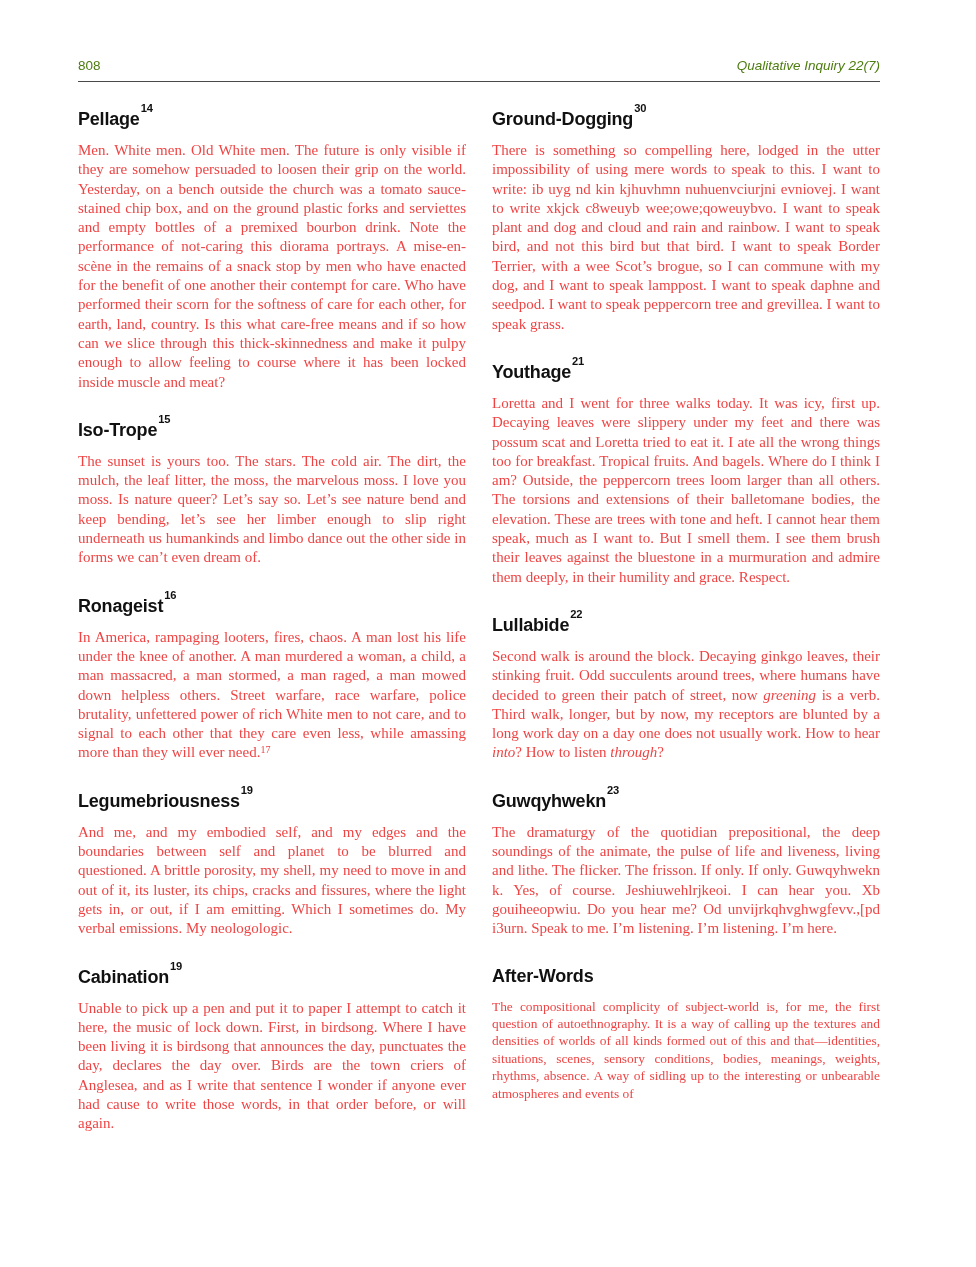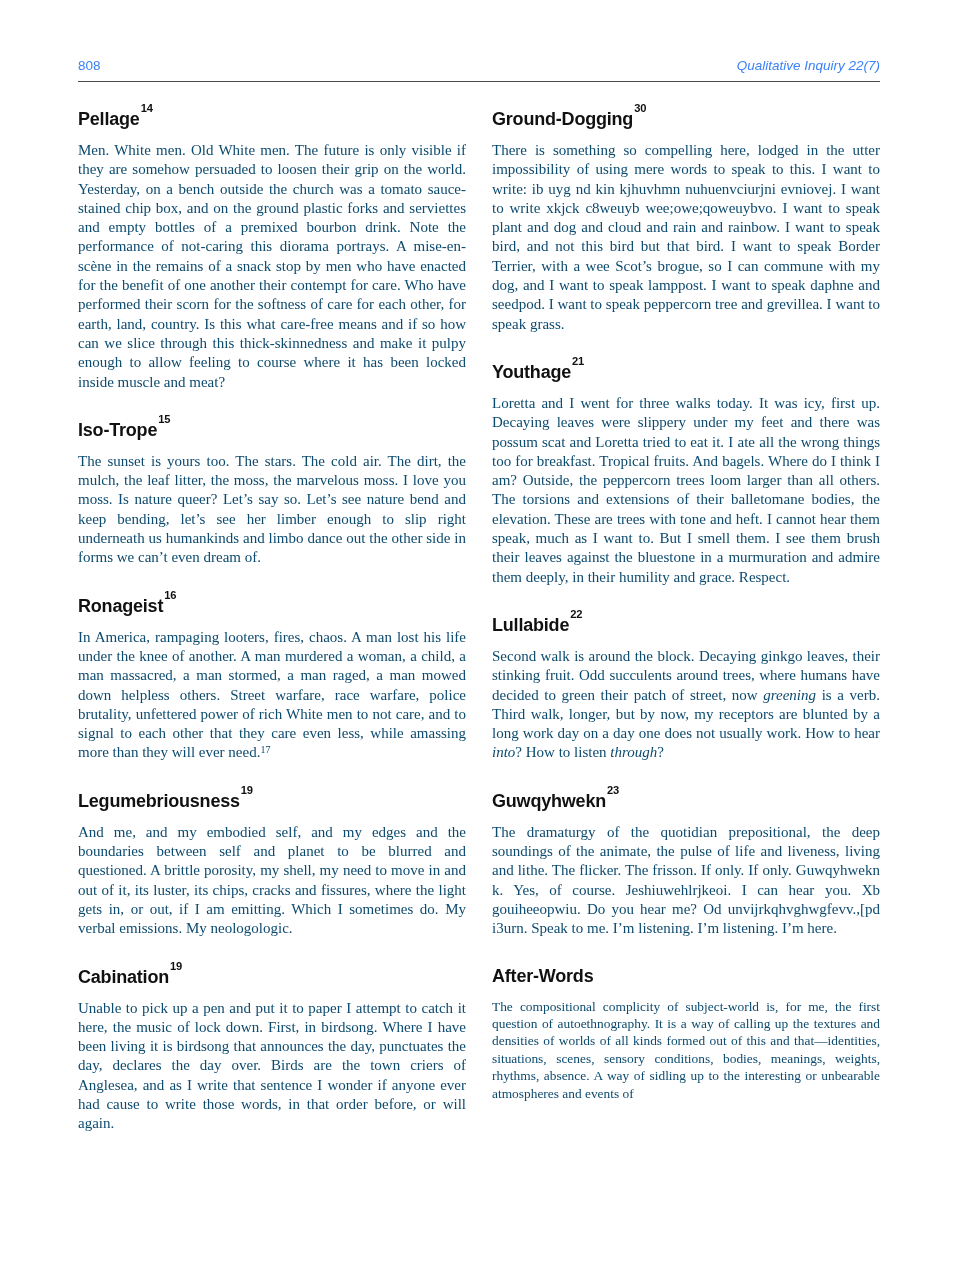--- a/index.html
+++ b/index.html
@@ -12,21 +12,21 @@
     overflow: hidden;
     padding: 58px 96px 0 78px;
     color: #1c1c1c;
   }
   .running-head {
     display: flex;
     justify-content: space-between;
     align-items: baseline;
     font-family: "Liberation Sans", sans-serif;
     font-size: 13.5px;
-    color: #3b82f6;
+    color: #4d7c0f;
     padding-bottom: 8px;
     border-bottom: 1.5px solid #4a4a4a;
   }
   .journal-ref { font-style: italic; }
   .columns {
     display: flex;
     gap: 26px;
     margin-top: 22px;
   }
   .col { flex: 1 1 0; min-width: 0; }
@@ -47,21 +47,21 @@
     top: -0.5em;
     margin-left: 1px;
   }
   .body-para {
     font-family: "Liberation Serif", serif;
     font-size: 15px;
     line-height: 19.3px;
     text-align: justify;
     hyphens: auto;
     -webkit-hyphens: auto;
-    color: #0c4a6e;
+    color: #ef4444;
   }
   .body-para sup {
     font-size: 10px;
     line-height: 0;
     position: relative;
     top: -0.45em;
     vertical-align: baseline;
   }
   .body-para em { font-style: italic; }
   .afterwords .body-para {

